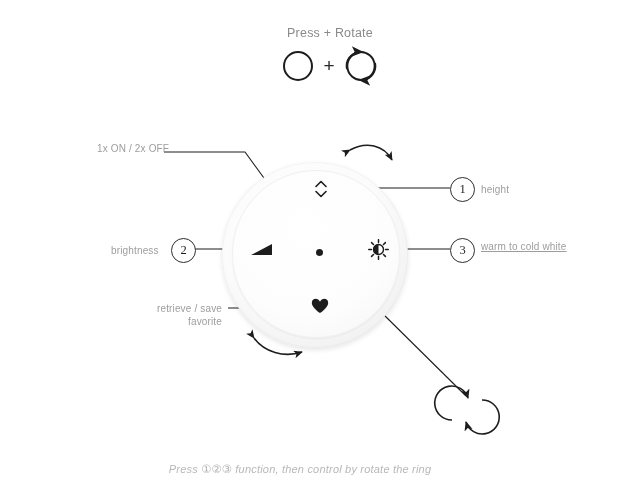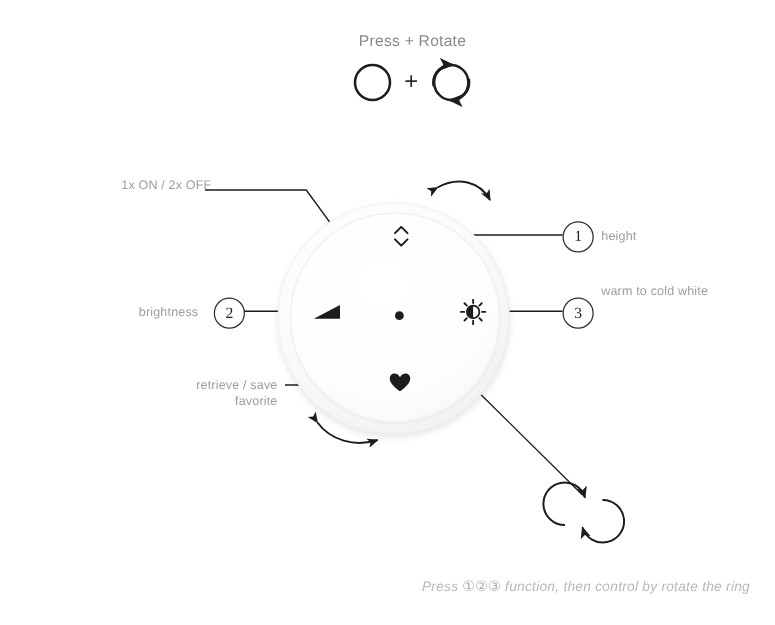--- a/index.html
+++ b/index.html
@@ -95,34 +95,34 @@
 
   
   .callout-text {
     font-size: 10px;
     color: #9d9d9d;
     letter-spacing: .15px;
     white-space: pre;
     line-height: 13px;
   }
   #label-1 { left: 481px; top: 183px; }
-  #label-3 { left: 481px; top: 227px; }
+  #label-3 { left: 481px; top: 240px; text-decoration: underline; }
   #label-2 { left: 111px; top: 244px; text-align: center; }
   #label-power { left: 97px; top: 142px; }
   #label-favorite {
     left: 86px; top: 302px;
     width: 136px;
     text-align: right;
     white-space: normal;
   }
 
   
   #bottom-caption {
     left: 0; top: 462px; width: 600px;
-    text-align: right;
+    text-align: center;
     font-size: 11px;
     font-style: italic;
     color: #b8b8b8;
     letter-spacing: .2px;
   }
   #bottom-caption .circnum {
     font-style: normal;
     font-size: 11.5px;
     letter-spacing: 0;
     color: #b0b0b0;

